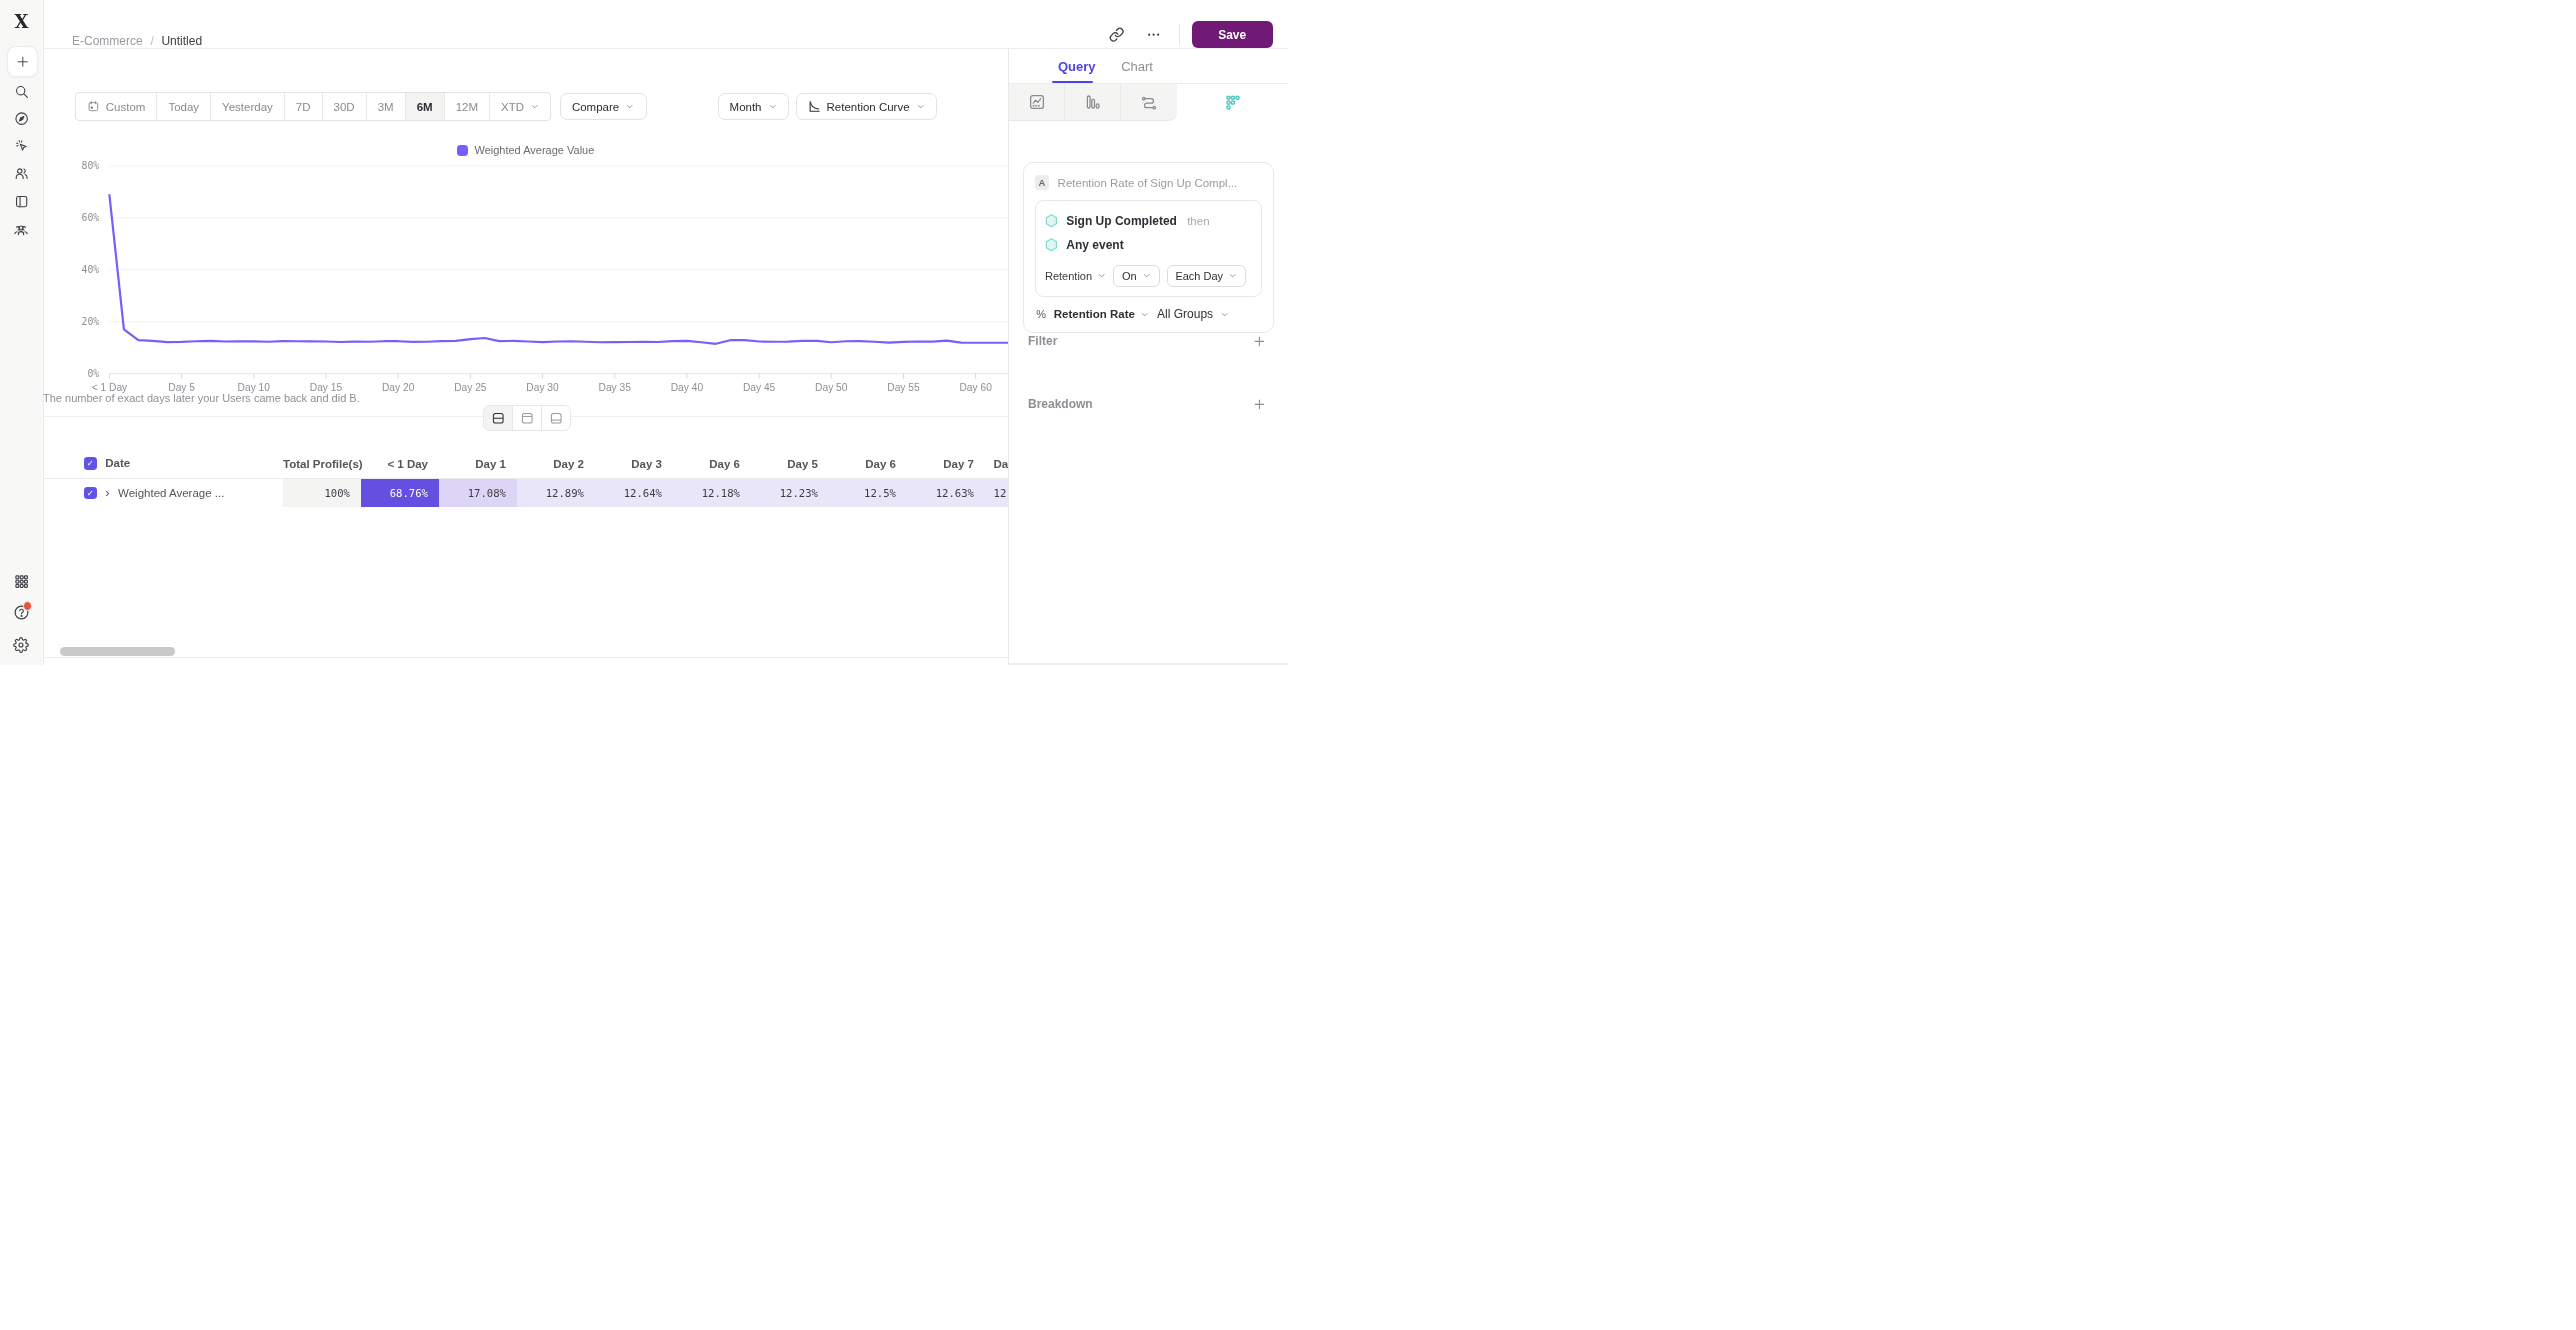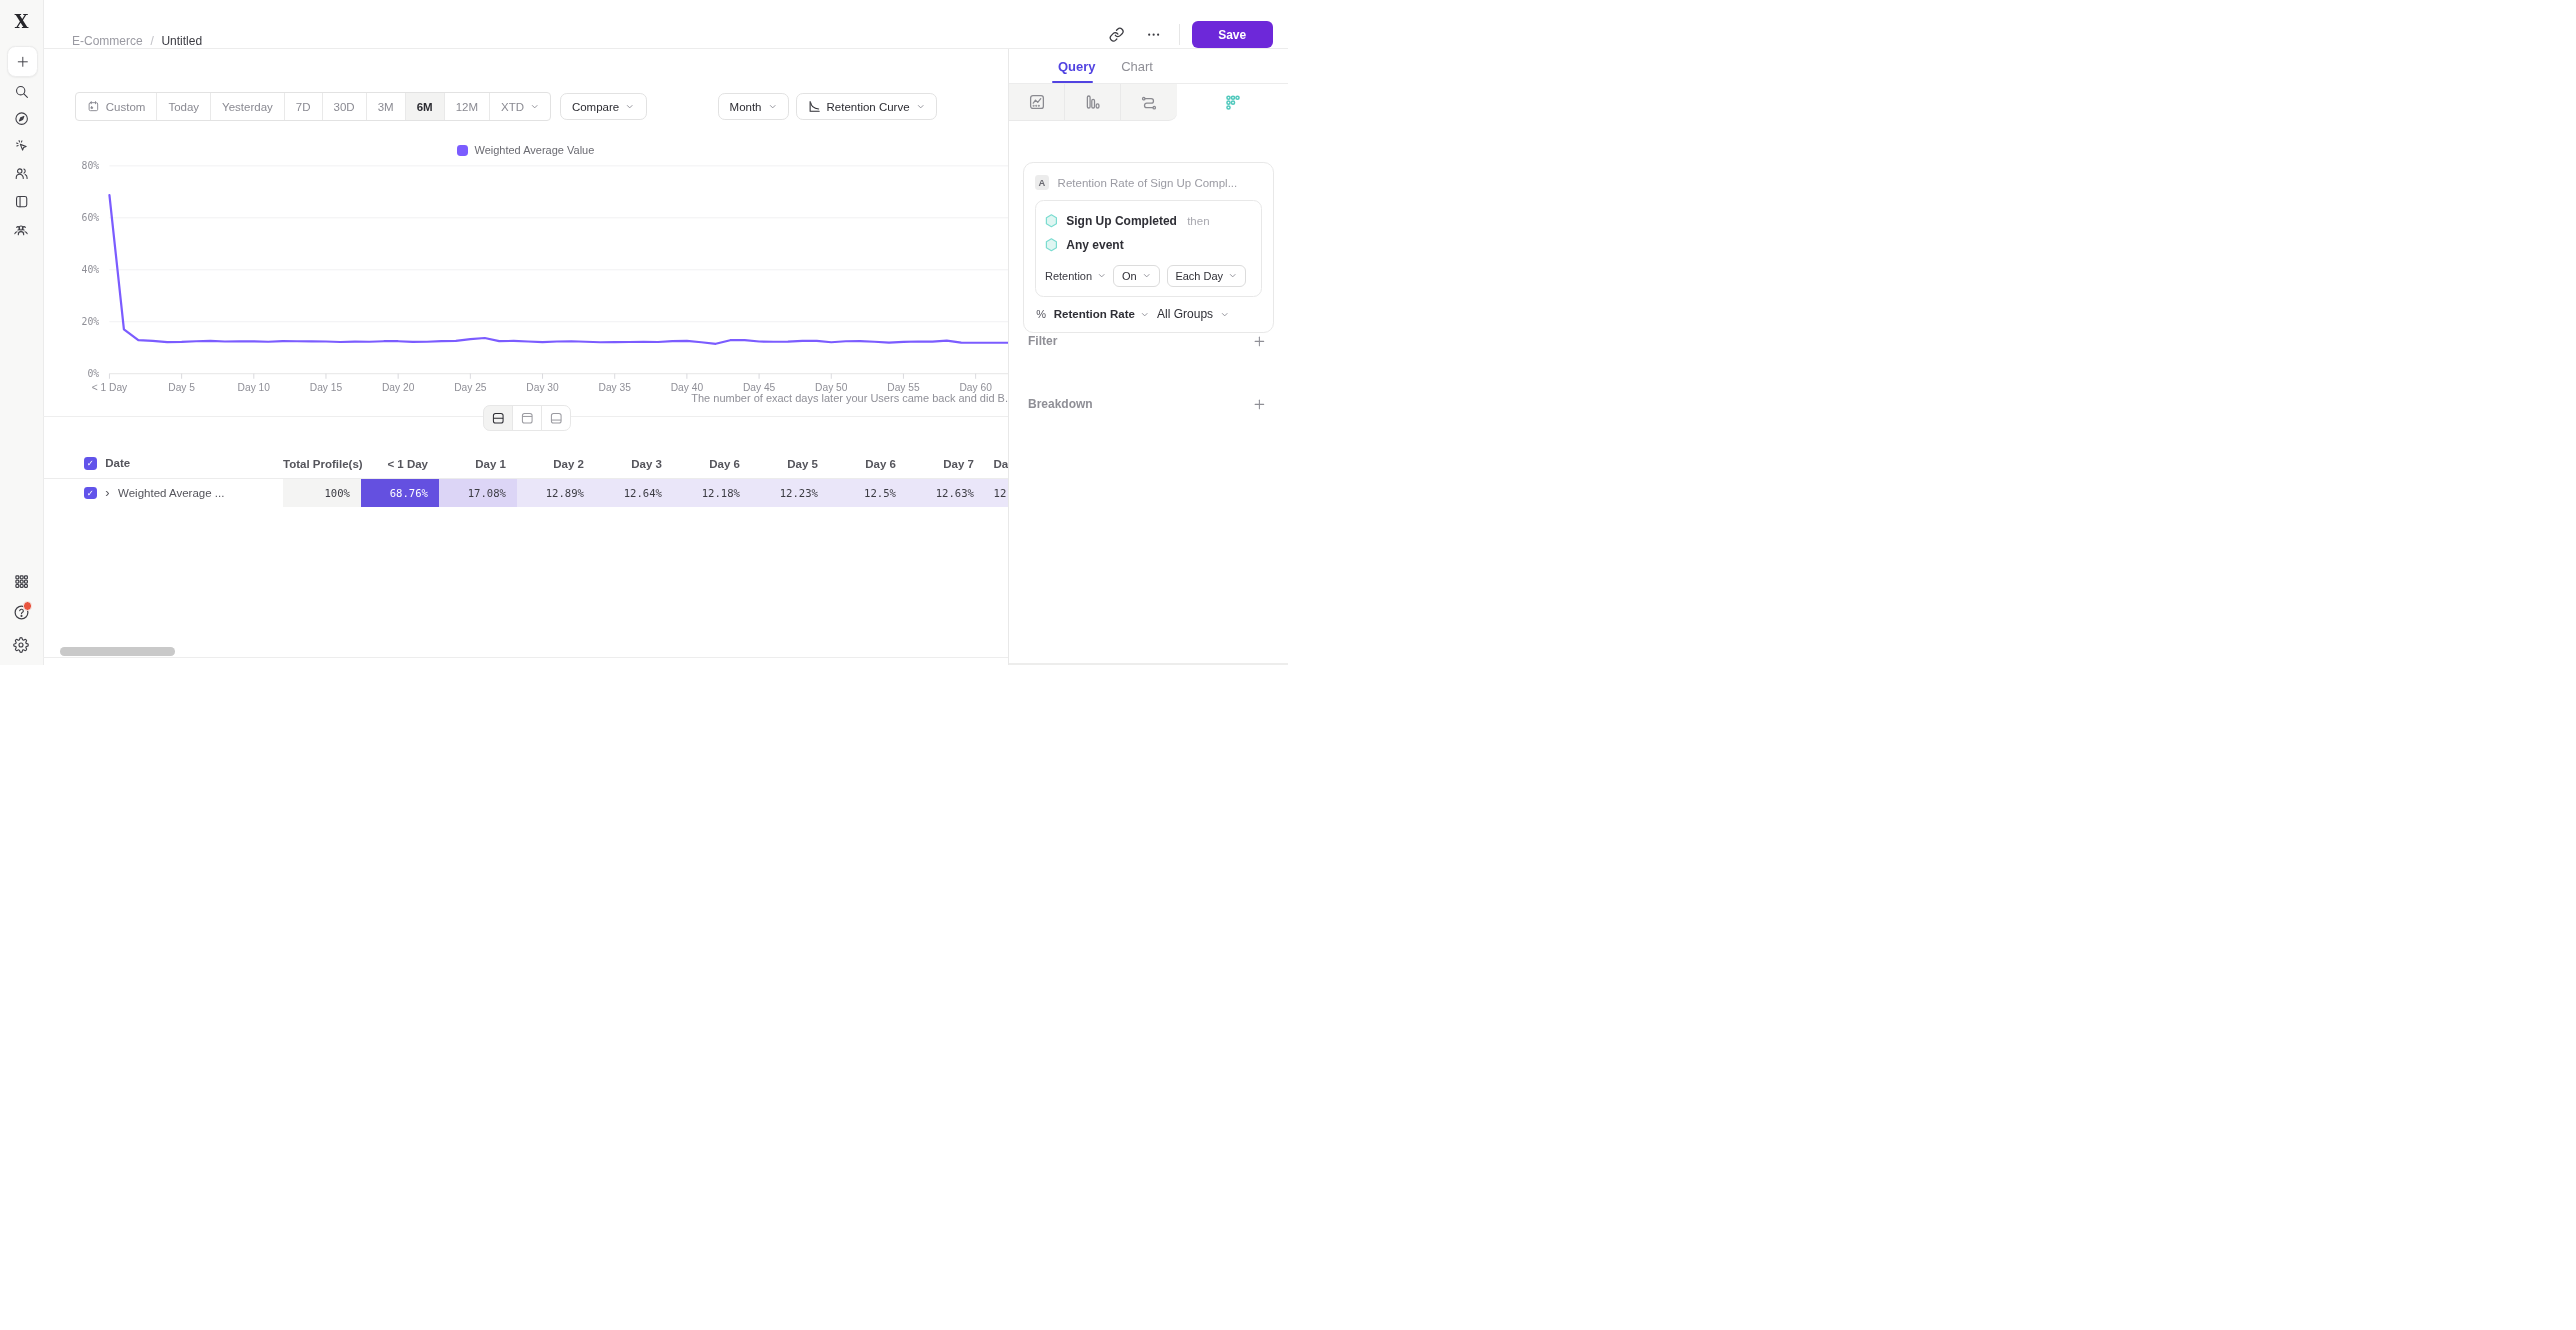--- a/index.html
+++ b/index.html
@@ -19,39 +19,39 @@
 
   
   .topbar{position:absolute;top:0;left:43px;right:0;height:49px;border-bottom:0.9px solid #ececec;
           display:flex;align-items:flex-end;padding:0 15.3px 0 29px;box-sizing:border-box;}
   .crumb-proj{color:#9a9aa2;font-size:12px;}
   .crumb-sep{color:#c0c0c6;font-size:12px;margin:0 7.7px;}
   .crumb-title{color:#3b3b42;font-size:12px;font-weight:500;}
   .top-right{margin-left:auto;display:flex;align-items:center;gap:12px;}
   .top-icon{width:25.6px;height:25.6px;display:flex;align-items:center;justify-content:center;cursor:pointer;}
   .vdiv{width:0.9px;height:20.4px;background:#e6e6e6;}
-  .save-btn{width:81px;height:27px;background:#6d28d9;color:#fff;border:none;border-radius:6px;
+  .save-btn{width:81px;height:27px;background:#701a75;color:#fff;border:none;border-radius:6px;
             font-size:12px;font-weight:600;font-family:"Liberation Sans",sans-serif;cursor:pointer;}
 
   
   .main{position:absolute;top:49px;left:43px;width:965px;height:617px;overflow:hidden;}
   .toolbar{position:absolute;top:43px;left:32px;right:71px;display:flex;align-items:center;}
   .seg-group{display:inline-flex;border:0.9px solid #e2e2e2;border-radius:4px;overflow:hidden;height:27px;background:#fff;}
   .seg{display:flex;align-items:center;gap:6px;padding:0 11px;font-size:11.5px;color:#8a8a92;
        border-right:0.9px solid #e9e9e9;cursor:pointer;white-space:nowrap;}
   .seg:last-child{border-right:none;}
   .seg.active{background:#f3f3f2;color:#2d2d33;font-weight:600;}
   .btn{display:inline-flex;align-items:center;gap:6px;height:27px;padding:0 11px;border:0.9px solid #e2e2e2;
        border-radius:6.8px;background:#fff;font-size:11.5px;color:#2d2d33;font-weight:500;cursor:pointer;white-space:nowrap;}
   .compare-btn{margin-left:8.5px;}
   .spacer{flex:1;}
   .legend{position:absolute;top:95px;left:0;width:100%;display:flex;align-items:center;justify-content:center;gap:6.8px;}
   .legend-swatch{width:11px;height:11px;border-radius:3.4px;background:#7b5cff;}
   .legend-label{font-size:11px;color:#6b6b72;}
-  .caption{position:absolute;top:343px;left:0;width:100%;text-align:right;font-size:11px;color:#8f8f97;}
+  .caption{position:absolute;top:343px;left:0;width:100%;text-align:left;font-size:11px;color:#8f8f97;}
   .hline{position:absolute;left:0;right:0;height:0.9px;background:#eeeeee;}
   .tgl-group{position:absolute;top:356px;left:440px;display:flex;z-index:2;}
   .tgl{width:28px;height:24px;background:#fff;border:0.9px solid #e7e7e7;margin-left:-0.9px;
        display:flex;align-items:center;justify-content:center;cursor:pointer;}
   .tgl:first-child{border-radius:6.8px 0 0 6.8px;margin-left:0;}
   .tgl:last-child{border-radius:0 6.8px 6.8px 0;}
   .tgl.active{background:#f3f3f2;}
   .tgl svg{width:14.5px;height:14.5px;fill:none;stroke:#9a9aa0;stroke-width:1.7;}
   .tgl.active svg{stroke:#2d2d33;}
 

